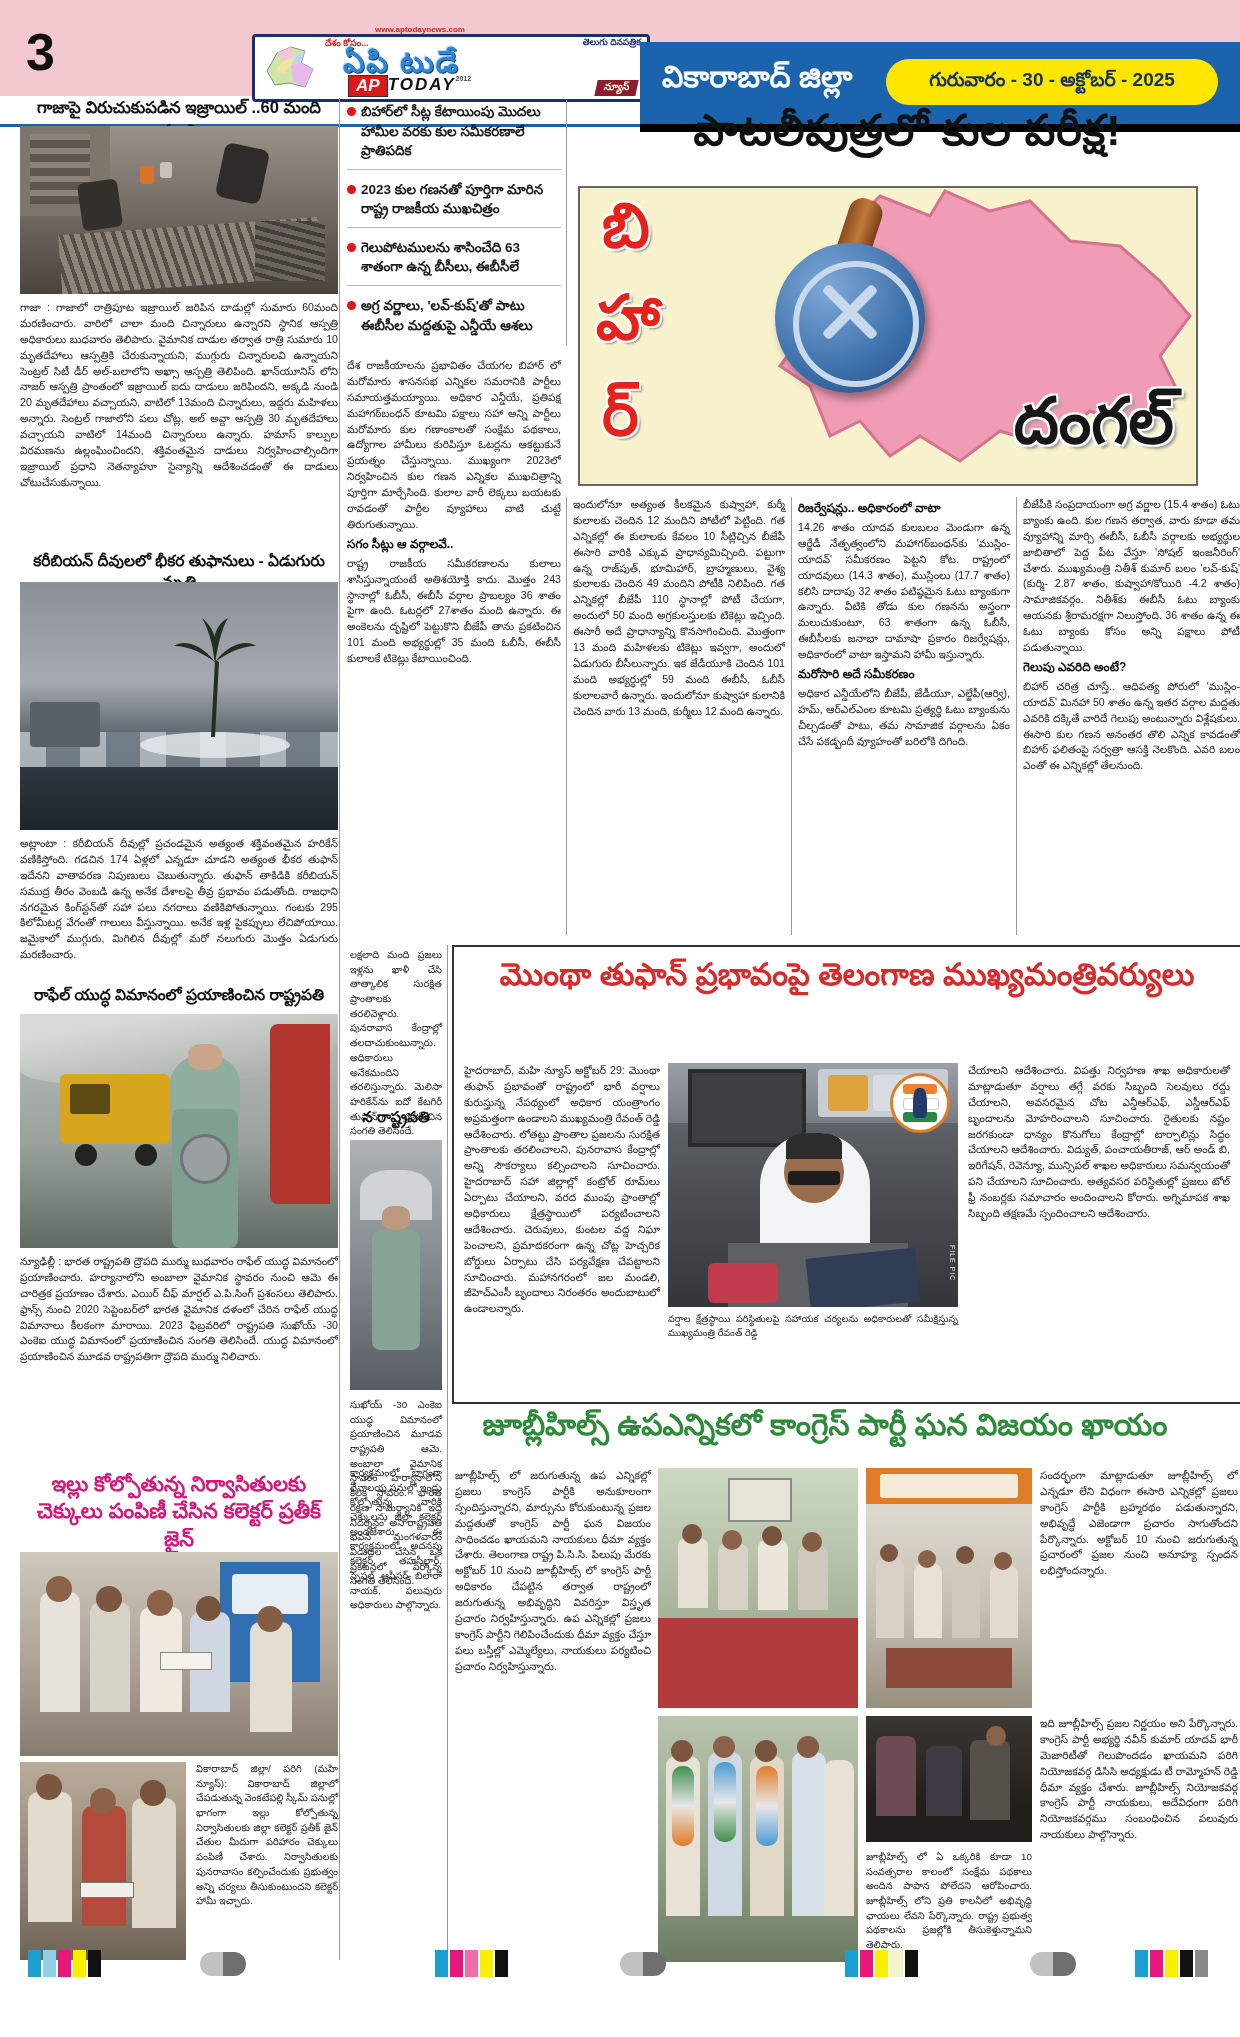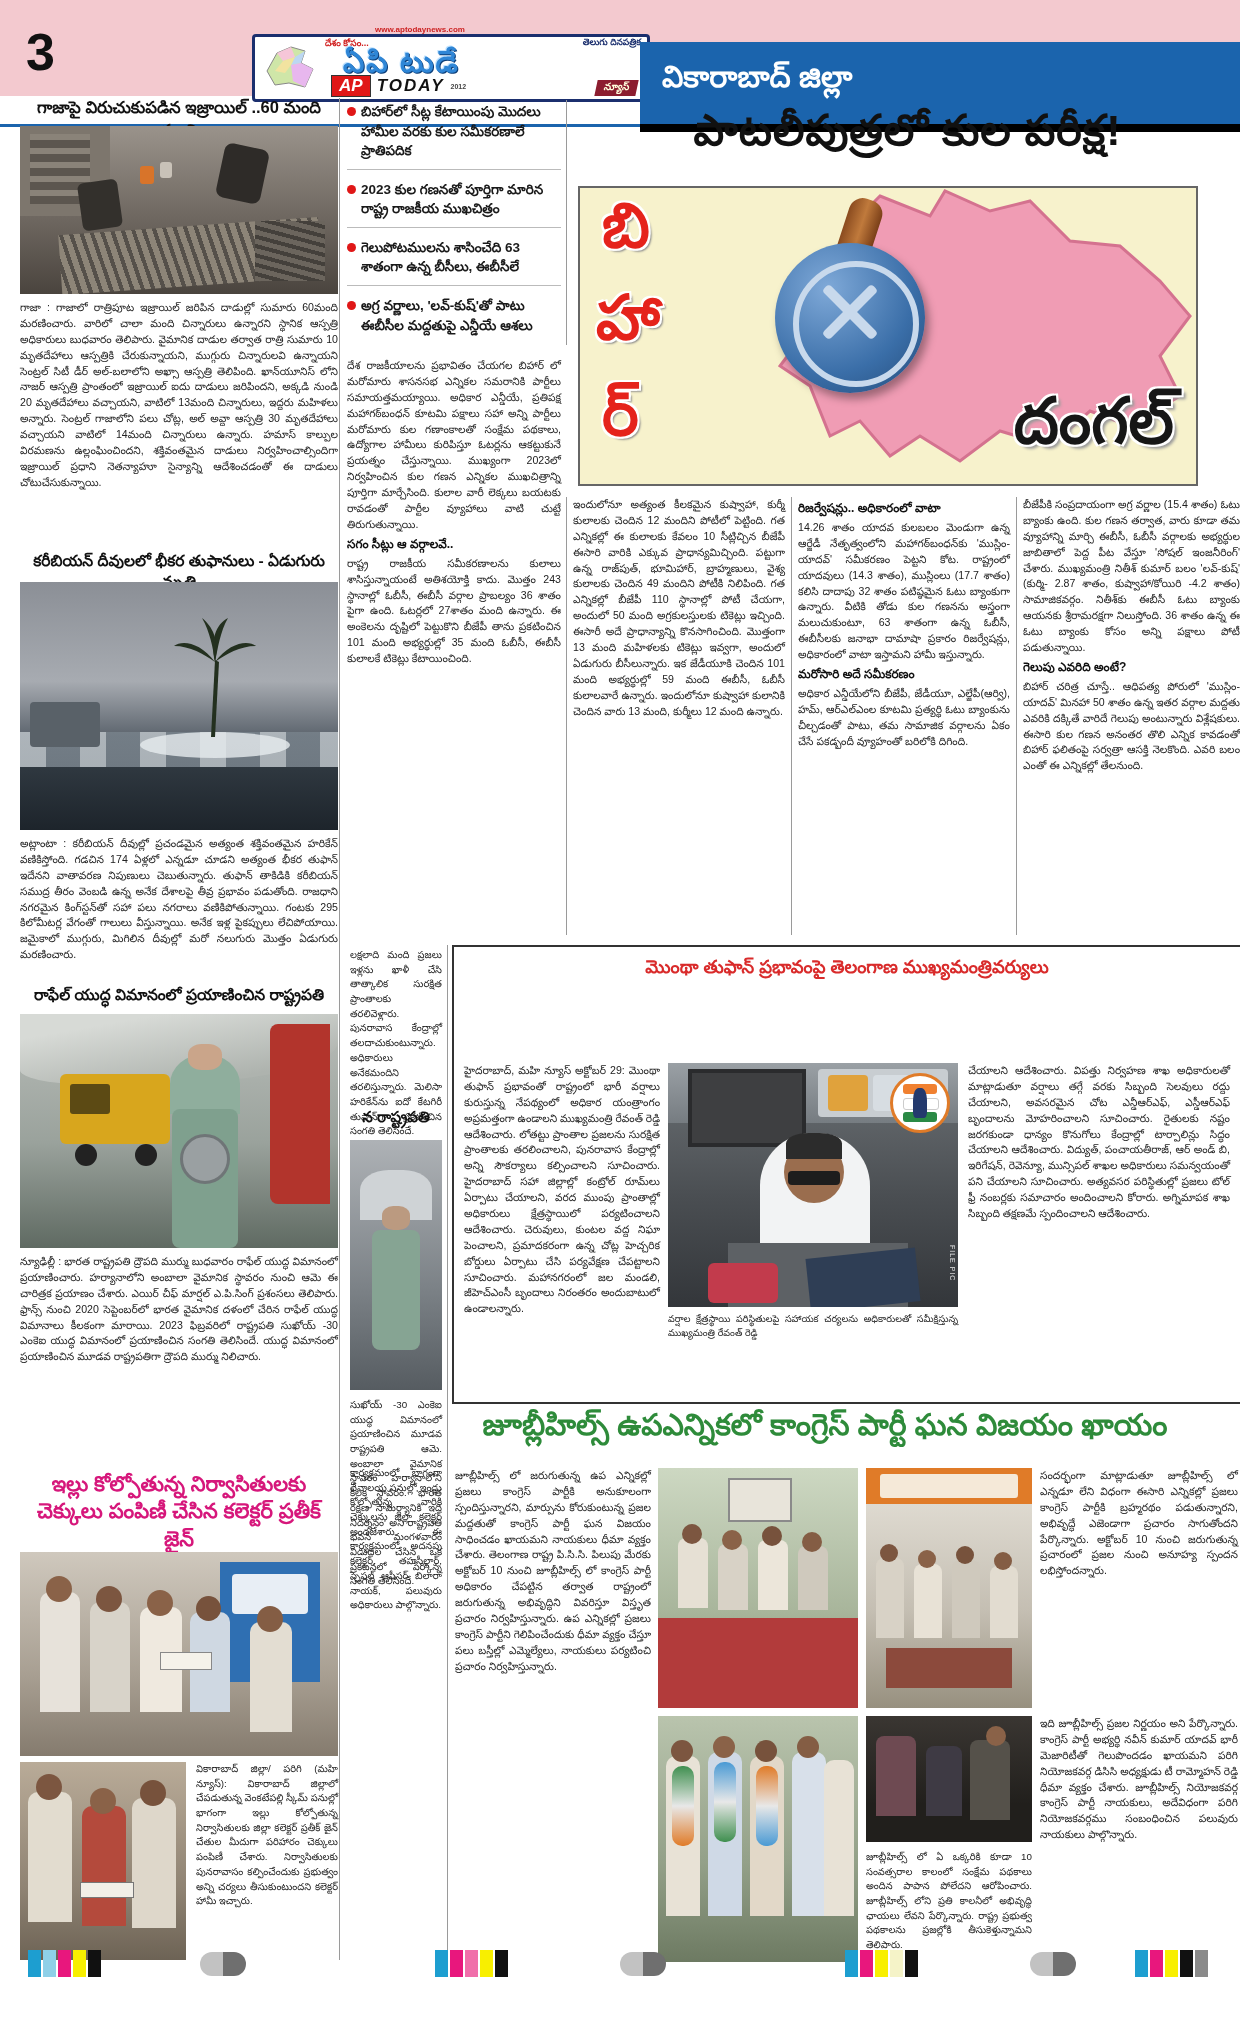--- a/index.html
+++ b/index.html
@@ -10,21 +10,21 @@
   .top-pink{left:0;top:0;width:640px;height:96px;background:#f3c9cf;}
   .top-pink2{left:640px;top:0;width:600px;height:42px;background:#f3c9cf;}
   .pageno{left:26px;top:26px;font-size:52px;font-weight:bold;color:#111;line-height:1;}
   .logo-box{left:252px;top:34px;width:392px;height:62px;background:#ffffff;border:3px solid #1b2f6e;border-radius:4px;}
   .logo-web{position:absolute;left:120px;top:-12px;font-size:8px;color:#c22;font-weight:bold;}
   .logo-slogan{position:absolute;left:70px;top:1px;font-size:9px;color:#d01c1c;font-weight:bold;}
   .logo-daily{position:absolute;right:6px;top:0;font-size:9px;color:#1b2f6e;font-weight:bold;}
   .logo-map{position:absolute;left:6px;top:6px;width:64px;height:48px;}
   .logo-telugu{position:absolute;left:88px;top:8px;font-size:30px;font-weight:bold;color:#2f86d6;
                text-shadow:1px 1px 0 #0c3d77,-1px -1px 0 #bfe2ff;letter-spacing:2px;}
-  .logo-row{position:absolute;left:76px;bottom:2px;display:flex;align-items:center;gap:6px;}
+  .logo-row{position:absolute;left:93px;bottom:2px;display:flex;}
   .logo-ap{background:#e01717;color:#fff;font-weight:bold;font-style:italic;font-size:17px;padding:0 7px;border:1px solid #333;}
   .logo-today{color:#111;font-weight:bold;font-style:italic;font-size:17px;letter-spacing:2px;}
   .logo-year{font-size:7px;color:#444;font-weight:bold;}
   .logo-news{position:absolute;right:10px;bottom:3px;background:#8c1d2f;color:#ffd;font-size:10px;font-weight:bold;padding:1px 8px;transform:skewX(-12deg);}
   .district-bar{left:640px;top:42px;width:600px;height:82px;background:#1b64ad;border-bottom:8px solid #000000;}
   .district-txt{position:absolute;left:22px;top:18px;font-size:30px;font-weight:bold;color:#ffffff;}
   .date-pill{position:absolute;right:22px;top:17px;width:332px;height:46px;background:#ffe600;border-radius:24px;
              display:flex;align-items:center;justify-content:center;font-size:19px;font-weight:bold;color:#14336e;}
   .rule{left:0;top:124px;width:640px;height:3px;background:#1b64ad;}
   
@@ -41,21 +41,21 @@
   .bihar-letter{font-size:62px;font-weight:bold;color:#e5231b;line-height:.98;
                 text-shadow:2px 2px 0 #fff,-2px -2px 0 #fff,2px -2px 0 #fff,-2px 2px 0 #fff,3px 3px 2px #8a8a8a;}
   .bihar-word{font-size:64px;font-weight:bold;color:#161616;
               text-shadow:2px 2px 0 #fff,-2px -2px 0 #fff,2px -2px 0 #fff,-2px 2px 0 #fff,4px 4px 3px #9a9a9a;}
   .bullet-item{position:relative;padding-left:14px;margin-bottom:10px;font-size:13.5px;line-height:1.45;font-weight:bold;color:#1a1a1a;
                border-bottom:1px solid #bbb;padding-bottom:8px;}
   .bullet-item:last-child{border-bottom:none;}
   .bullet-dot{position:absolute;left:0;top:5px;width:9px;height:9px;border-radius:50%;background:#e01717;}
   
   .cm-box{border:2px solid #333;background:#fff;}
-  .cm-kicker{font-size:18px;font-weight:bold;color:#d92b2b;text-align:center;}
+  .cm-kicker{font-size:31px;font-weight:bold;color:#d92b2b;text-align:center;}
   .cm-head{font-size:36px;font-weight:bold;color:#1b3f9e;text-align:center;letter-spacing:1px;}
   .caption{font-size:9.5px;color:#222;text-align:justify;}
   .filepic{position:absolute;right:2px;bottom:26px;color:#fff;font-size:7px;letter-spacing:1px;writing-mode:vertical-rl;opacity:.85;}
   
   .marks{display:flex;}
   .mark{width:13px;height:27px;margin-right:2px;}
   .pill{width:46px;height:24px;border-radius:12px;overflow:hidden;display:flex;}
   .pill div{width:50%;height:100%;}
 </style>
 </head>
@@ -82,20 +82,21 @@
     <div class="logo-row">
       <span class="logo-ap">AP</span>
       <span class="logo-today">TODAY</span>
       <span class="logo-year">2012</span>
     </div>
     <span class="logo-news">న్యూస్</span>
   </div>
 
   <div class="abs district-bar">
     <span class="district-txt">వికారాబాద్ జిల్లా</span>
+    <div class="date-pill">గురువారం - 30 - అక్టోబర్ - 2025</div>
   </div>
   <div class="abs rule"></div>
 
   <div class="abs vdiv" style="left:339px;top:98px;height:1862px;"></div>
   <div class="abs vdiv" style="left:566px;top:100px;height:245px;"></div>
   <div class="abs vdiv" style="left:566px;top:497px;height:438px;"></div>
   <div class="abs vdiv" style="left:791px;top:497px;height:438px;"></div>
   <div class="abs vdiv" style="left:1016px;top:497px;height:438px;"></div>
   <div class="abs vdiv" style="left:447px;top:945px;height:1015px;"></div>
 

